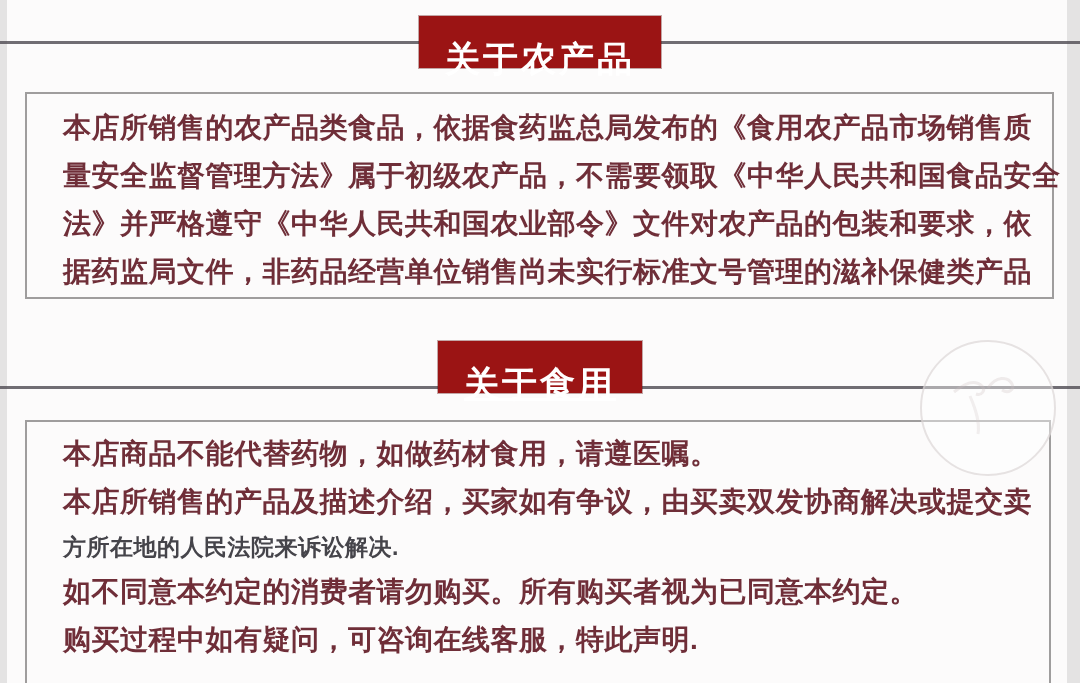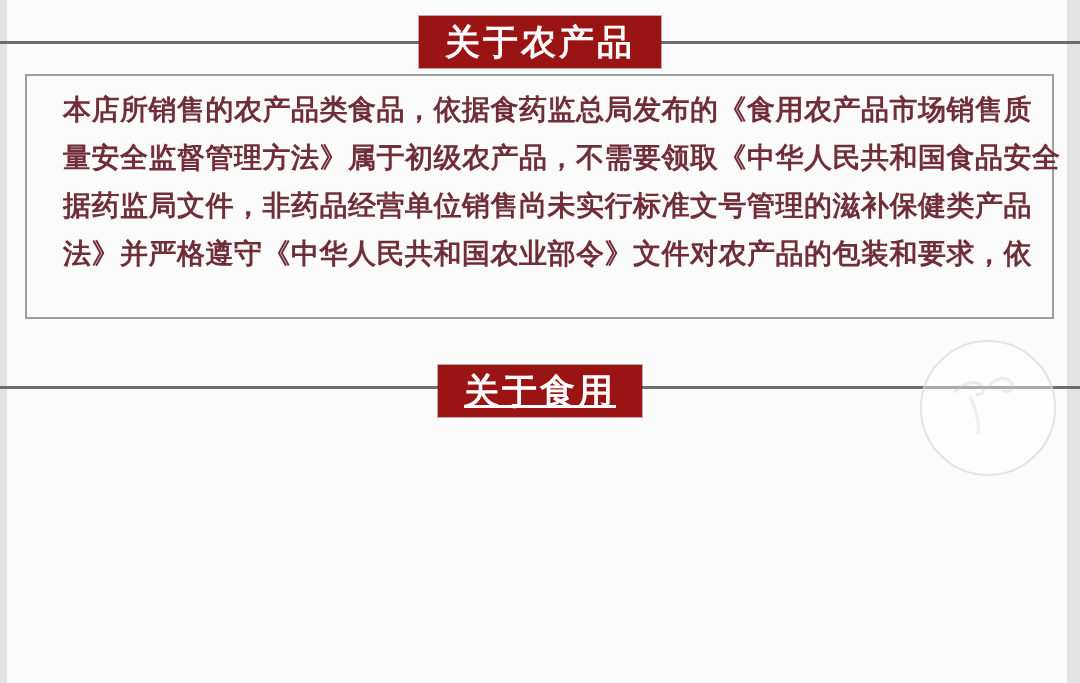--- a/index.html
+++ b/index.html
@@ -21,34 +21,34 @@
   .edge{position:absolute;top:0;bottom:0;background:var(--edge-bg);}
   .edge.left{left:0;width:7px;}
   .edge.right{right:0;width:13px;}
 
   .rule{position:absolute;left:0;right:0;height:3px;background:var(--rule);opacity:.85;}
   .rule.r1{top:41px;}
   .rule.r2{top:386px;}
 
   .badge{
     position:absolute;left:50%;transform:translateX(-50%);
-    height:52px;line-height:52px;padding:0 26px;
+    height:52px;line-height:52px;padding:17px 26px;
     background:var(--badge-bg);color:var(--badge-text);
     font-size:35px;font-weight:bold;letter-spacing:3px;
     white-space:nowrap;z-index:2;
     box-shadow:0 0 0 1px rgba(90,10,10,.35);
   }
   .badge.b1{top:16px;}
-  .badge.b2{top:365px;text-decoration:underline;}
+  .badge.b2{top:341px;text-decoration:underline;}
 
   .box{
     position:absolute;left:25px;border:2px solid var(--box-border);
     background:transparent;z-index:1;
   }
-  .box.box1{top:74px;width:1029px;height:245px;padding:10px 10px 0 36px;}
+  .box.box1{top:92px;width:1029px;height:207px;padding:10px 10px 0 36px;}
   .box.box2{top:420px;width:1026px;height:263px;border-bottom:none;padding:8px 10px 0 36px;}
 
   .line{
     font-size:28px;font-weight:bold;color:var(--body-text);
     line-height:48px;letter-spacing:.5px;white-space:nowrap;
   }
   .line.small{
     font-size:23px;color:var(--muted-text);line-height:42px;letter-spacing:.5px;
   }
 
@@ -68,29 +68,36 @@
   <div class="edge right"></div>
 
   <div class="rule r1"></div>
   <div class="badge b1">
     <span>关于农产品</span>
   </div>
 
   <div class="box box1">
     <div class="line">本店所销售的农产品类食品，依据食药监总局发布的《食用农产品市场销售质</div>
     <div class="line">量安全监督管理方法》属于初级农产品，不需要领取《中华人民共和国食品安全</div>
+    <div class="line">法》并严格遵守《中华人民共和国农业部令》文件对农产品的包装和要求，依</div>
     <div class="line">据药监局文件，非药品经营单位销售尚未实行标准文号管理的滋补保健类产品</div>
-    <div class="line">法》并严格遵守《中华人民共和国农业部令》文件对农产品的包装和要求，依</div>
   </div>
 
   <div class="rule r2"></div>
   <div class="badge b2">
     <span>关于食用</span>
   </div>
 
+  <div class="box box2">
+    <div class="line">本店商品不能代替药物，如做药材食用，请遵医嘱。</div>
+    <div class="line">本店所销售的产品及描述介绍，买家如有争议，由买卖双发协商解决或提交卖</div>
+    <div class="line small">方所在地的人民法院来诉讼解决.</div>
+    <div class="line">如不同意本约定的消费者请勿购买。所有购买者视为已同意本约定。</div>
+    <div class="line">购买过程中如有疑问，可咨询在线客服，特此声明.</div>
+  </div>
 
   <div class="watermark">
     <span>
       <svg width="104" height="80" viewBox="0 0 104 80" fill="none" xmlns="http://www.w3.org/2000/svg">
         <path d="M18 26 C30 16, 40 14, 46 20 C50 24, 46 30, 40 28" stroke="#d6cfcf" stroke-width="3" fill="none"></path>
         <path d="M52 22 C60 10, 72 10, 76 18 C79 24, 72 28, 66 24" stroke="#d6cfcf" stroke-width="3" fill="none"></path>
         <path d="M34 30 C40 44, 44 56, 42 68" stroke="#dcd6d6" stroke-width="3" fill="none"></path>
       </svg>
     </span>
   </div>

